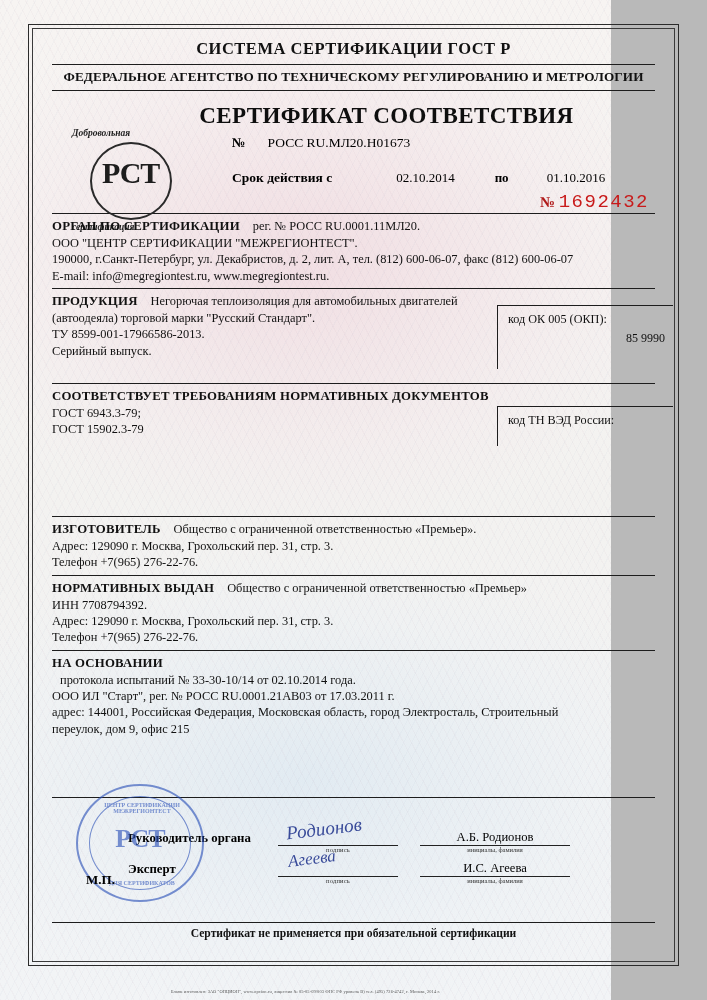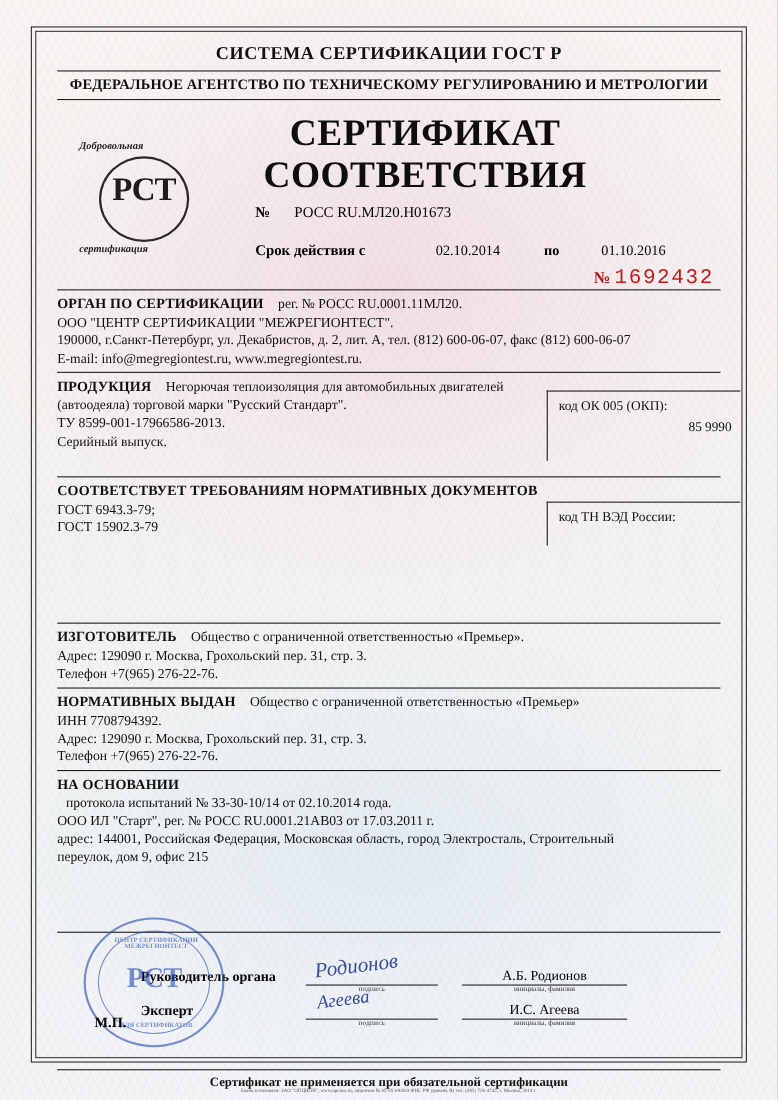--- a/index.html
+++ b/index.html
@@ -8,21 +8,21 @@
     background: #b9b9b9;
   }
   body {
     width: 707px;
     height: 1000px;
     overflow: hidden;
     font-family: "Liberation Serif", serif;
   }
   .page {
     position: relative;
-    width: 707px;
+    width: 611px;
     height: 1000px;
     background:
       radial-gradient(ellipse 500px 360px at 50% 26%, rgba(238,205,215,0.55) 0%, rgba(244,226,232,0.25) 55%, rgba(245,245,245,0) 75%),
       radial-gradient(ellipse 520px 300px at 50% 78%, rgba(205,225,240,0.45) 0%, rgba(228,238,246,0.22) 55%, rgba(245,245,245,0) 78%),
       linear-gradient(180deg, #f7f4f2 0%, #f3f2f0 50%, #f2f4f6 100%);
     box-sizing: border-box;
   }
   
   .page::before {
     content: "";
@@ -70,21 +70,21 @@
   .title2 {
     text-align: center;
     font-size: 13.2px;
     font-weight: bold;
     letter-spacing: 0.1px;
     padding: 4px 0 5px;
     color: #111;
   }
   .bigtitle {
     text-align: center;
-    font-size: 34px;
+    font-size: 23px;
     font-weight: bold;
     letter-spacing: 0.4px;
     color: #0e0e0e;
     padding: 12px 0 4px 66px;
   }
   .stamp-wrap {
     position: absolute;
     left: 38px;
     top: 96px;
     width: 118px;

